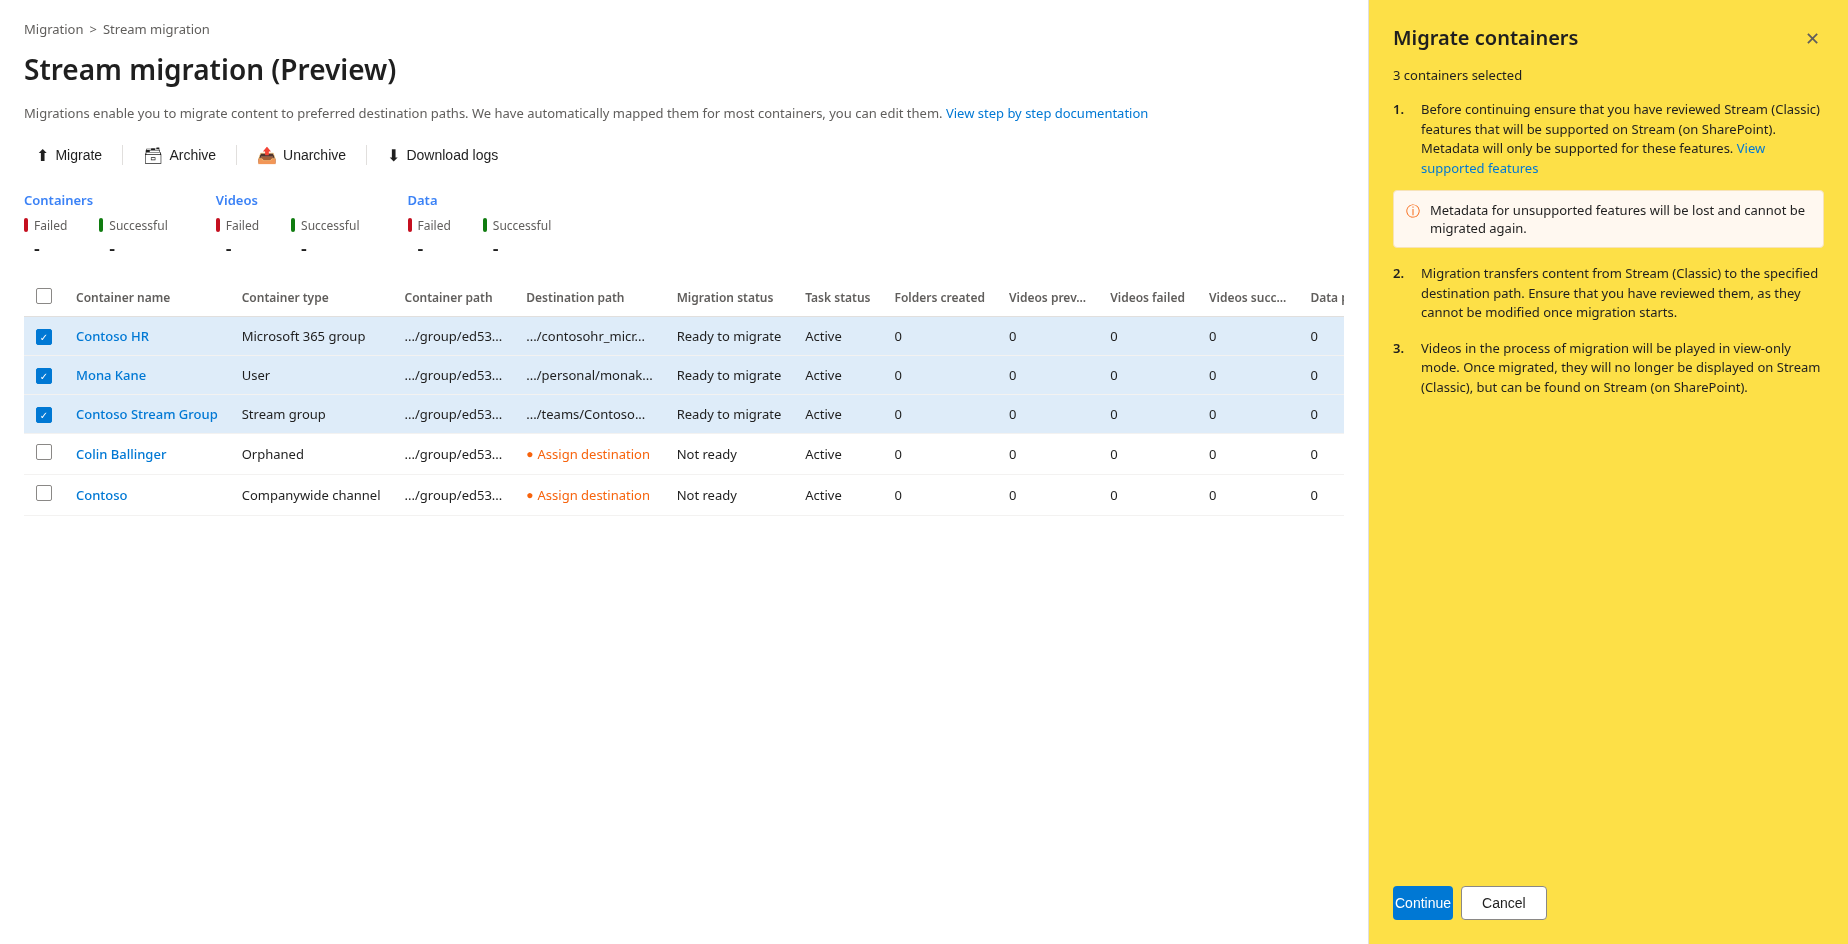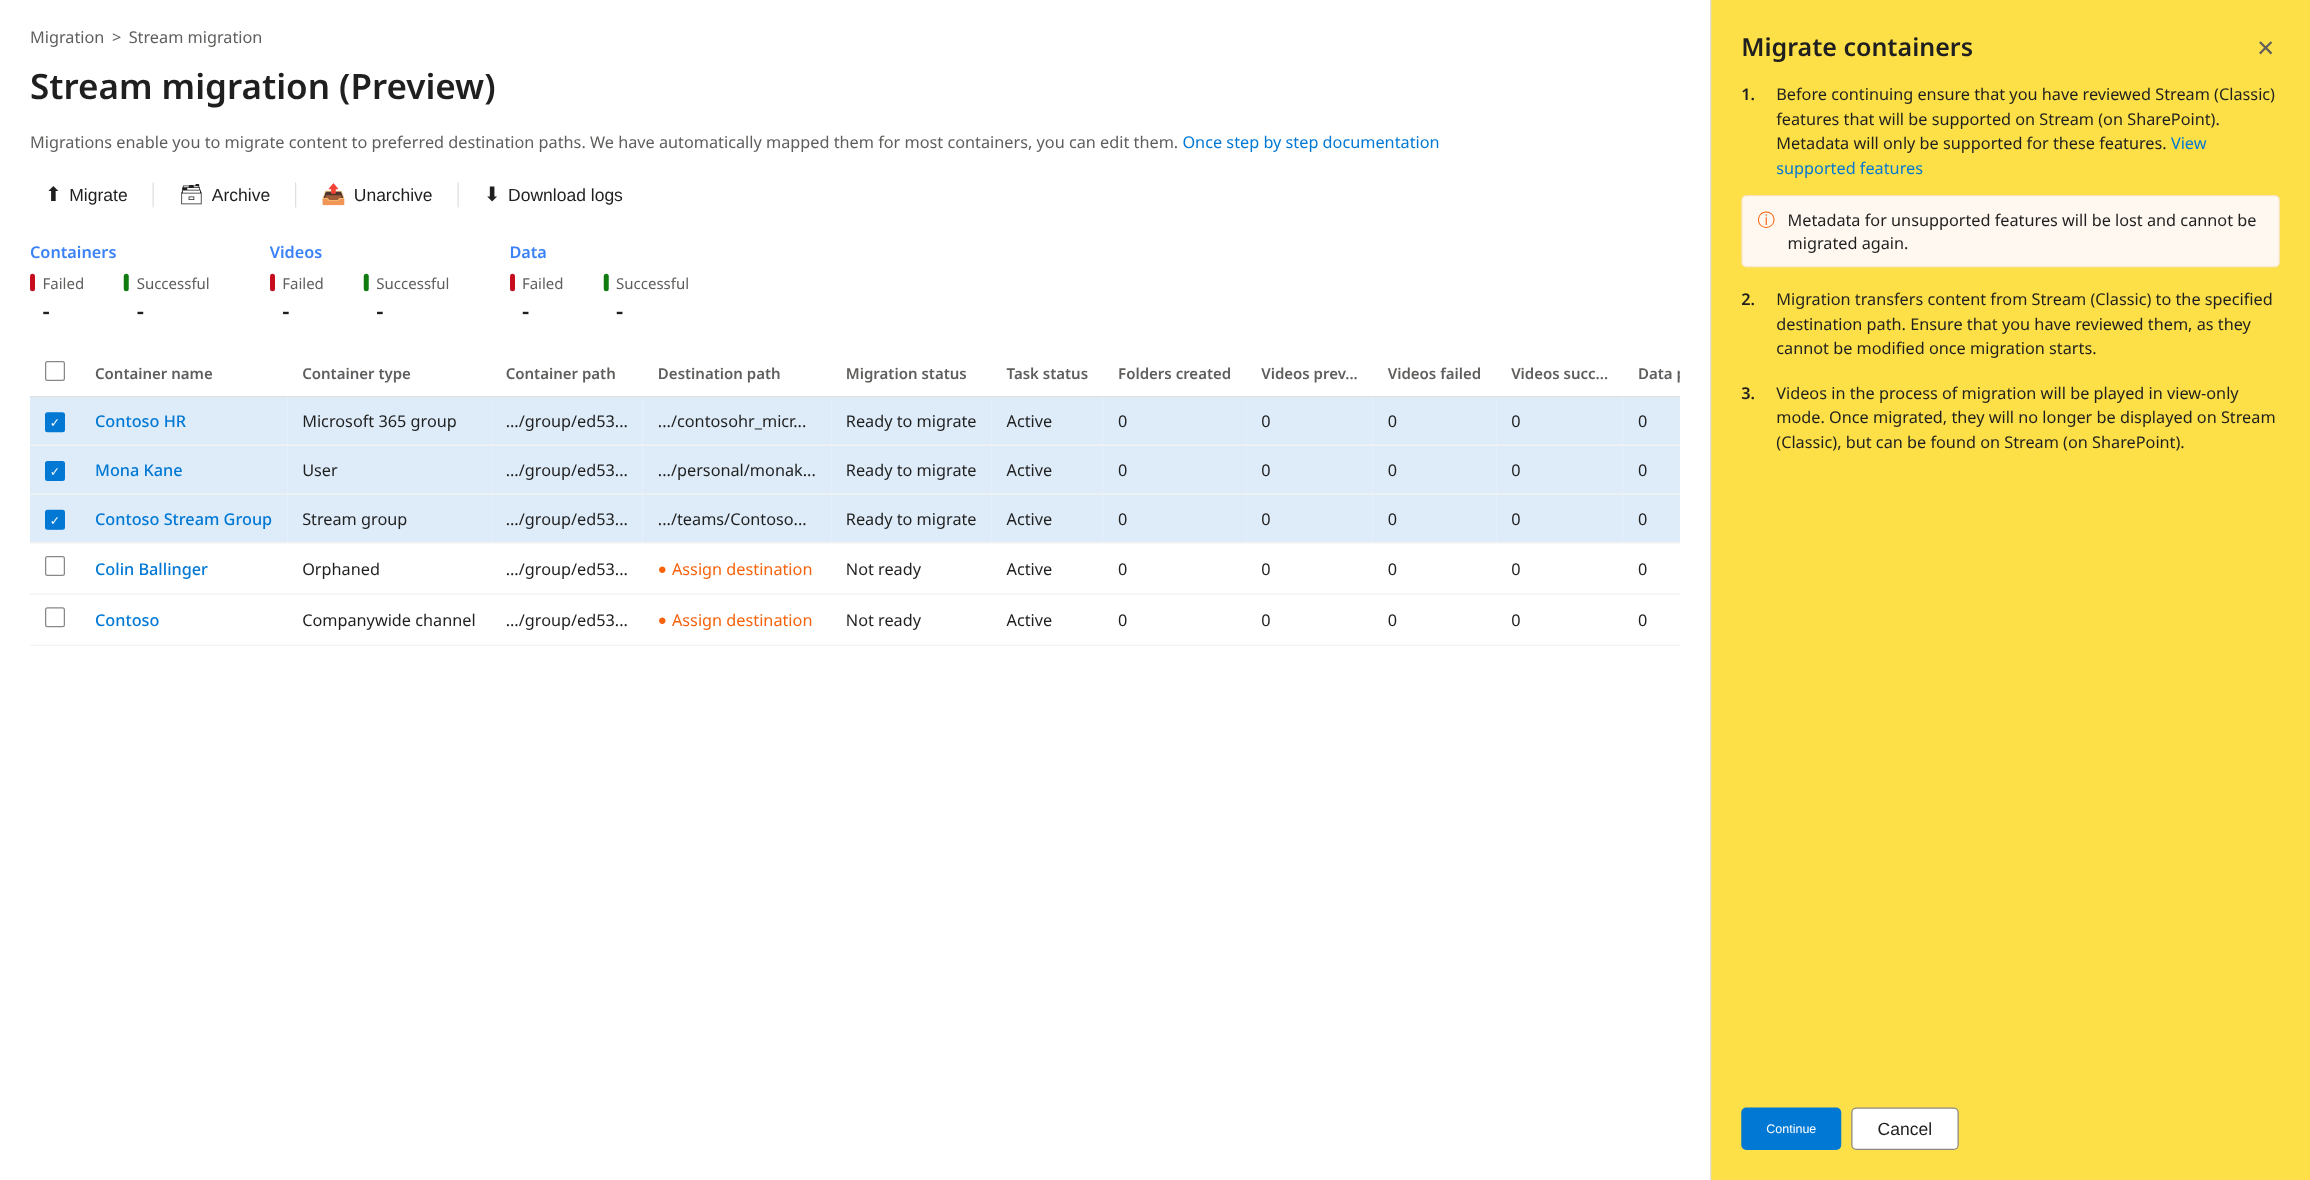--- a/index.html
+++ b/index.html
@@ -72,42 +72,42 @@
 
     .panel-steps { list-style: none; display: flex; flex-direction: column; gap: 16px; padding: 0; }
     .panel-step { display: flex; gap: 8px; font-size: 13px; line-height: 1.5; color: #1f1f1f; }
     .step-num { min-width: 20px; font-weight: 600; }
     .step-text a { color: #0078d4; text-decoration: none; }
 
     .warning-box { background: #fff8f0; border: 1px solid #f7e3b8; border-radius: 4px; padding: 10px 12px; margin: 12px 0 16px 0; display: flex; align-items: flex-start; gap: 8px; font-size: 13px; color: #1f1f1f; }
     .warning-icon { color: #f7630c; font-size: 14px; min-width: 16px; }
 
     .panel-footer { margin-top: auto; padding-top: 24px; display: flex; gap: 8px; }
-    .btn-primary { background: #0078d4; color: #fff; border: none; border-radius: 4px; padding: 8px 20px; font-size: 10px; cursor: pointer; font-weight: 500; }
+    .btn-primary { background: #0078d4; color: #fff; border: none; border-radius: 4px; padding: 8px 2px; font-size: 14px; cursor: pointer; font-weight: 500; }
     .btn-secondary { background: #fff; color: #1f1f1f; border: 1px solid #8a8886; border-radius: 4px; padding: 8px 20px; font-size: 14px; cursor: pointer; font-weight: 500; }
 
     .selected-row { background: #deecf9 !important; }
   </style>
 </head>
 <body>
 
 <div class="main-content">
 
   <div class="breadcrumb">
     <a href="#">Migration</a>
     <span>&gt;</span>
     <span>Stream migration</span>
   </div>
 
   <h1 class="page-title">Stream migration (Preview)</h1>
 
 
   <p class="description">
     <span>Migrations enable you to migrate content to preferred destination paths. We have automatically mapped them for most containers, you can edit them.</span>
-    <a href="#">Once step by step documentation</a>
+    <a href="#">View step by step documentation</a>
   </p>
 
   <div class="toolbar">
     <button class="toolbar-btn">
       <span class="icon">⬆</span>
       <span>Migrate</span>
     </button>
     <div class="toolbar-separator"></div>
     <button class="toolbar-btn">
       <span class="icon">🗃</span>
@@ -295,20 +295,21 @@
   </div>
 
 </div>
 
 <div class="side-panel">
   <div class="panel-header">
     <h2 class="panel-title">Migrate containers</h2>
     <button class="panel-close">✕</button>
   </div>
 
+  <div class="containers-selected">3 containers selected</div>
 
 
   <ol class="panel-steps">
     <li class="panel-step">
       <span class="step-num">1.</span>
       <span class="step-text">
         <span>Before continuing ensure that you have reviewed Stream (Classic) features that will be supported on Stream (on SharePoint). Metadata will only be supported for these features.</span>
         <a href="#">View supported features</a>
       </span>
     </li>

